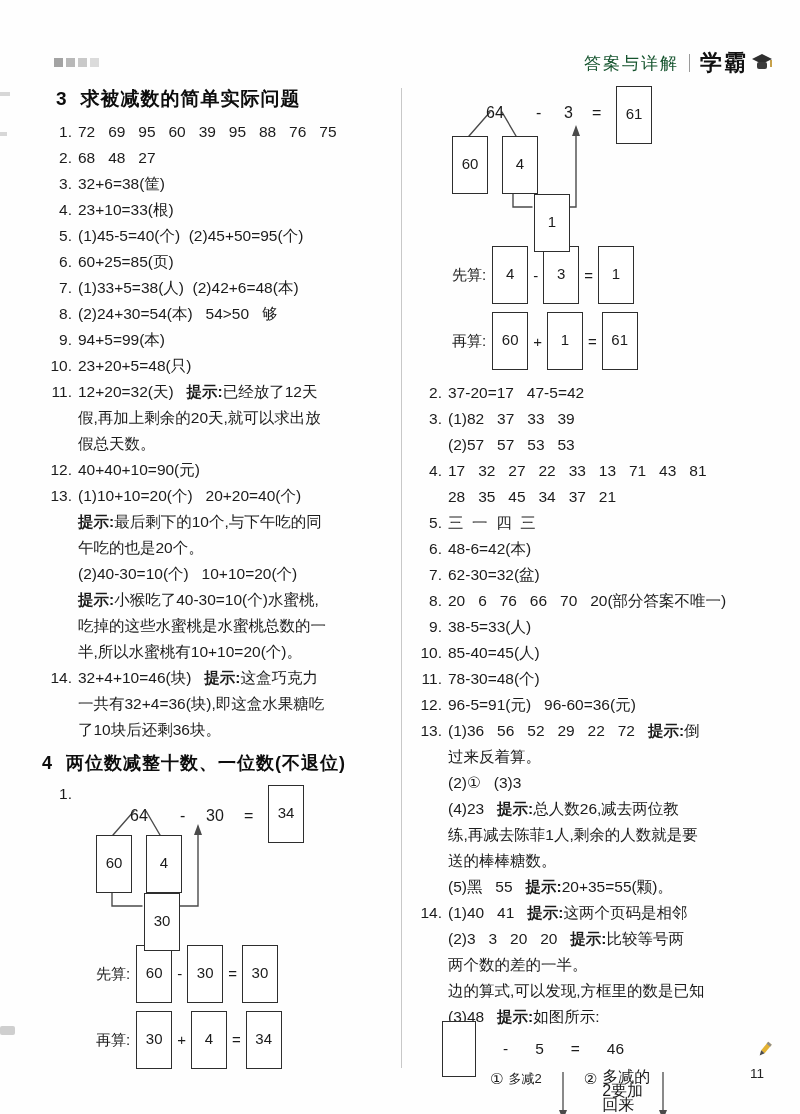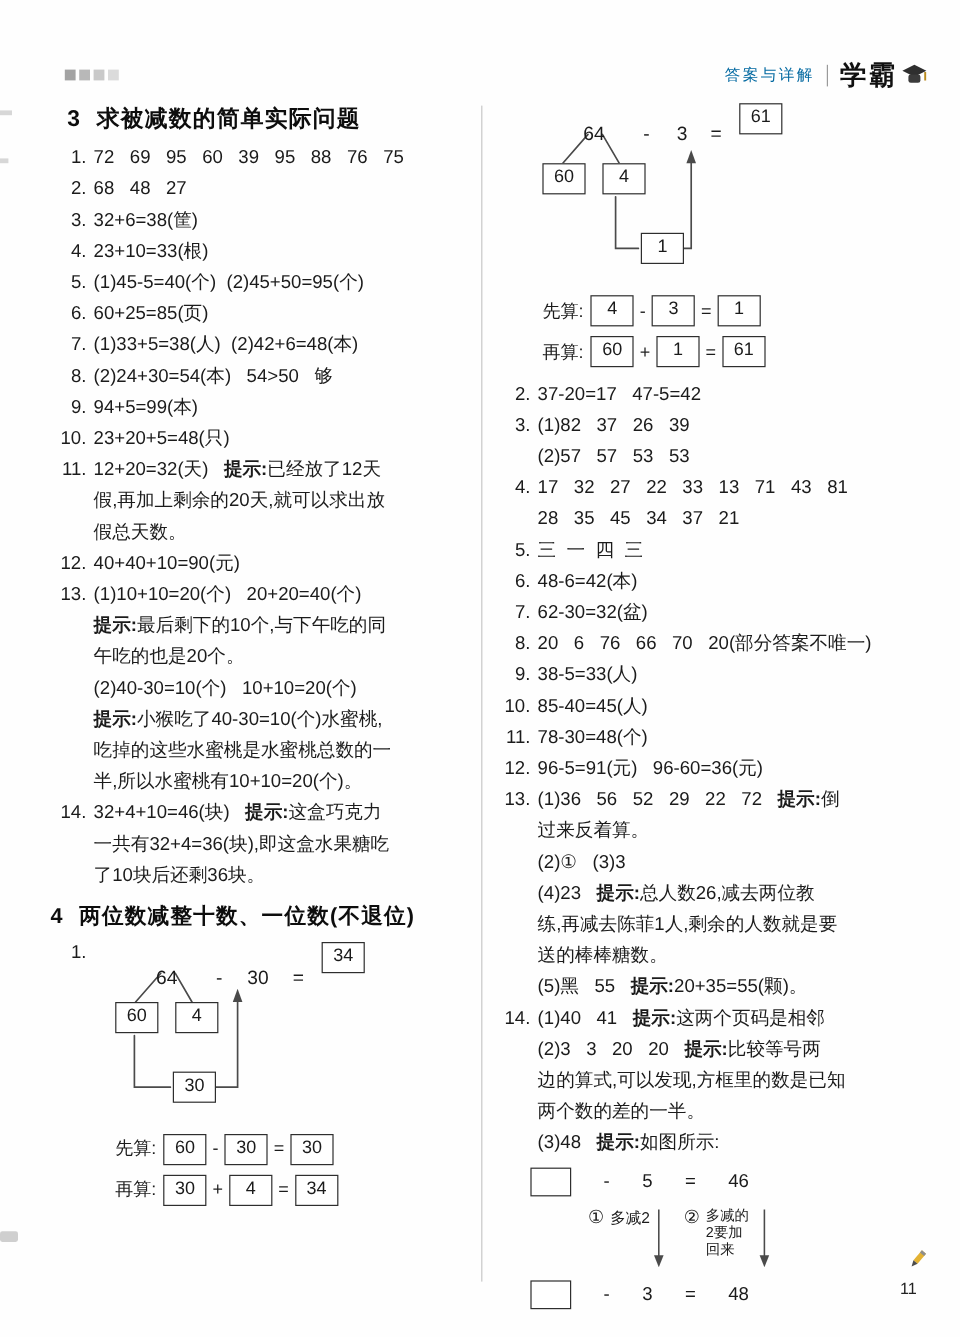--- a/index.html
+++ b/index.html
@@ -8,21 +8,21 @@
     background:#fefefe;color:#1b1b1b;
     font-family:"Liberation Sans","DejaVu Sans",sans-serif;
   }
   .page{position:absolute;inset:0}
 
   
   .deco-squares{position:absolute;left:54px;top:58px;display:flex;gap:3px}
   .sq{width:9px;height:9px;display:inline-block}
   .s1{background:#a3a3a3}.s2{background:#b8b8b8}.s3{background:#c9c9c9}.s4{background:#dbdbdb}
   .header-right{position:absolute;right:26px;top:48px;display:flex;align-items:center}
-  .answers-label{font-size:13px;color:#0369a1;letter-spacing:2px}
+  .answers-label{font-size:17px;color:#14532d;letter-spacing:2px}
   .hdr-divider{width:1px;height:18px;background:#9a9a9a;margin:0 10px}
   .brand{font-size:22px;font-weight:bold;color:#111;letter-spacing:2px}
   .cap-icon{margin-left:2px}
 
   
   .col-left{position:absolute;left:42px;top:86px;width:352px}
   .divider{position:absolute;left:401px;top:88px;bottom:46px;width:1px;background:#c8c8c8}
   .col-right{position:absolute;left:412px;top:86px;width:366px}
 
   .sec{display:flex;align-items:baseline;font-weight:bold;color:#0d0d0d;margin:0 0 7px 0}
@@ -32,21 +32,21 @@
   .sectitle{letter-spacing:1px}
 
   .item{display:flex;font-size:15.5px;line-height:26px}
   .inum{flex:none;width:30px;text-align:right;padding-right:6px}
   .ibody{flex:1;min-width:0}
   .iline{white-space:pre-wrap}
   .bold{font-weight:bold}
 
   .nbox{
     display:inline-block;min-width:24px;height:24px;line-height:21px;
-    border:1.5px solid #2e2e2e;text-align:center;padding:0 5px;
+    border:1.5px solid #2e2e2e;text-align:center;padding:16px 5px;
     background:#fff;font-size:15px;
   }
   .nbox.empty{min-width:22px;height:22px}
 
   
   .bond{position:relative;width:320px;height:150px;font-size:16px;margin:6px 0 2px 2px}
   .bond-right{margin-left:24px;margin-top:2px}
   .bond-svg{position:absolute;left:0;top:0}
   .bond-svg line,.bond-svg polyline{stroke:#4a4a4a;stroke-width:1.4;fill:none;stroke-linecap:round}
   .bond-svg polygon{fill:#4a4a4a}
@@ -58,22 +58,22 @@
   .calc-label{margin-right:6px}
   .calc-eq{display:inline-flex;align-items:center}
   .calc-eq .eop{padding:0 5px}
 
   
   .frame{margin:6px 0 0 30px;font-size:15.5px}
   .frame-eq{display:flex;align-items:center;height:26px}
   .frame-eq span{margin-right:27px}
   .fd-mid{display:flex;align-items:flex-start;margin:8px 0 6px 48px;height:54px}
   .circ{font-size:15px;margin-right:5px;line-height:18px}
-  .fd-label{font-size:13px;line-height:18px;margin-right:0}
-  .fd-stack{font-size:12px;line-height:14px;margin-right:6px}
+  .fd-label{font-size:13px;line-height:18px;margin-right:14px}
+  .fd-stack{font-size:16px;line-height:14px;margin-right:6px}
   .darrow{margin-right:14px}
   .darrow line{stroke:#4a4a4a;stroke-width:1.3}
   .darrow polygon{fill:#4a4a4a}
 
   
   .pagenum{position:absolute;left:750px;top:1066px;font-size:13.5px;color:#222}
   .pencil{position:absolute;left:754px;top:1040px}
   .edge{position:absolute;background:#d7d7d7}
   .e1{left:0;top:92px;width:10px;height:4px}
   .e2{left:0;top:132px;width:7px;height:4px}
@@ -273,21 +273,21 @@
     <div>
         <div class="item">
           <span class="inum">2.</span>
           <div class="ibody">
             <div class="iline"><span>37-20=17   47-5=42</span></div>
           </div>
         </div>
         <div class="item">
           <span class="inum">3.</span>
           <div class="ibody">
-            <div class="iline"><span>(1)82   37   26   39</span></div>
+            <div class="iline"><span>(1)82   37   33   39</span></div>
             <div class="iline"><span>(2)57   57   53   53</span></div>
           </div>
         </div>
         <div class="item">
           <span class="inum">4.</span>
           <div class="ibody">
             <div class="iline"><span>17   32   27   22   33   13   71   43   81</span></div>
             <div class="iline"><span>28   35   45   34   37   21</span></div>
           </div>
         </div>
@@ -349,22 +349,22 @@
             <div class="iline"><span>练,再减去陈菲1人,剩余的人数就是要</span></div>
             <div class="iline"><span>送的棒棒糖数。</span></div>
             <div class="iline"><span>(5)黑   55   </span><span class="bold">提示:</span><span>20+35=55(颗)。</span></div>
           </div>
         </div>
         <div class="item">
           <span class="inum">14.</span>
           <div class="ibody">
             <div class="iline"><span>(1)40   41   </span><span class="bold">提示:</span><span>这两个页码是相邻</span></div>
             <div class="iline"><span>(2)3   3   20   20   </span><span class="bold">提示:</span><span>比较等号两</span></div>
+            <div class="iline"><span>两个数的差的一半。</span></div>
             <div class="iline"><span>边的算式,可以发现,方框里的数是已知</span></div>
-            <div class="iline"><span>两个数的差的一半。</span></div>
             <div class="iline"><span>(3)48   </span><span class="bold">提示:</span><span>如图所示:</span></div>
           </div>
         </div>
       </div>
 
     <div class="frame">
       <div class="frame-eq">
           <span class="nbox empty"></span>
           <span class="eop">-</span>
           <span class="eop">5</span>

